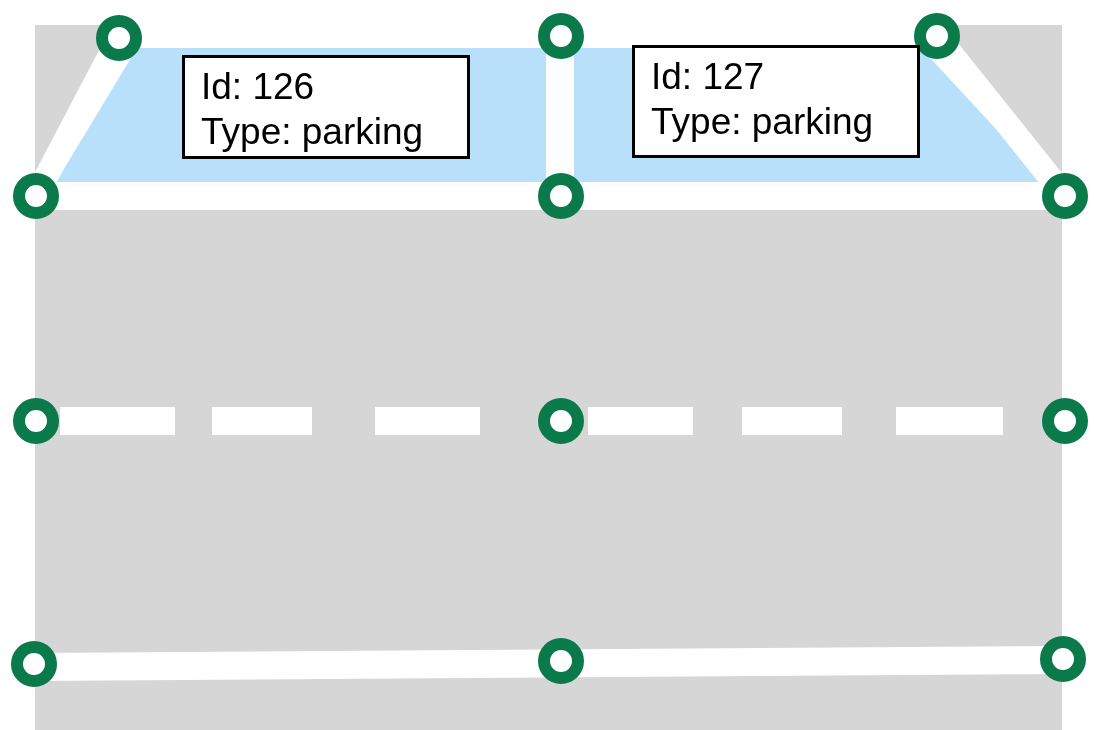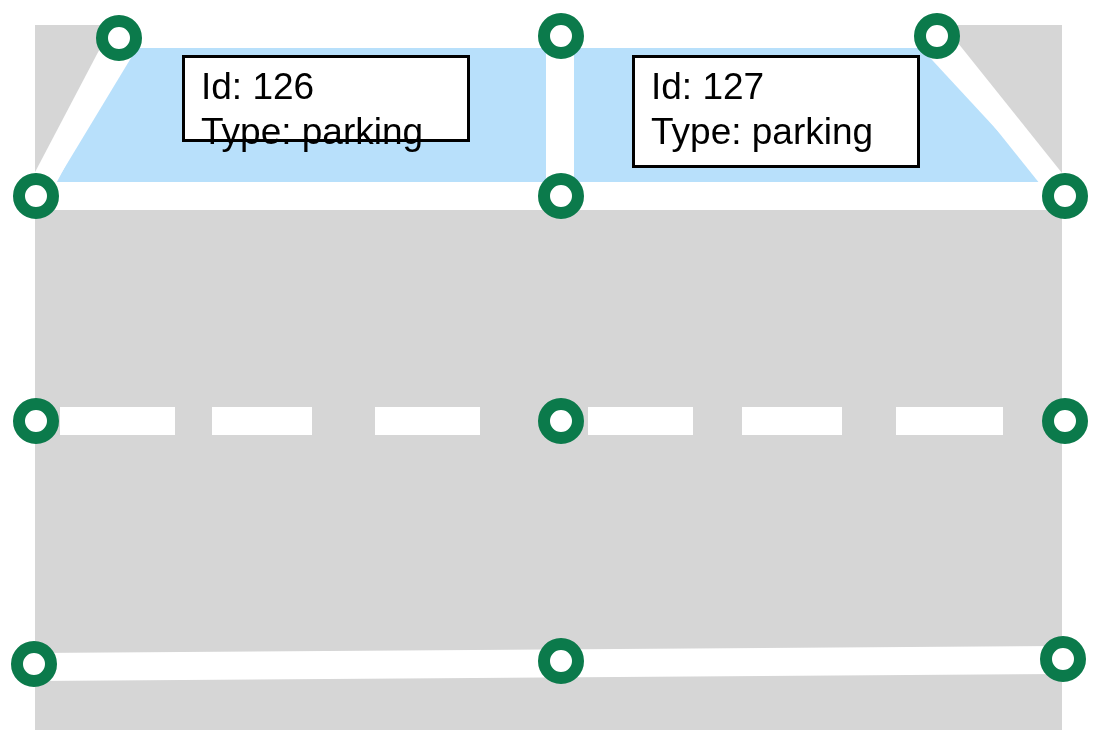--- a/index.html
+++ b/index.html
@@ -83,23 +83,23 @@
         <circle cx="36" cy="421" r="17" fill="#ffffff" stroke="#0b7a4b" stroke-width="12"></circle>
         <circle cx="561" cy="421" r="17" fill="#ffffff" stroke="#0b7a4b" stroke-width="12"></circle>
         <circle cx="1065" cy="421" r="17" fill="#ffffff" stroke="#0b7a4b" stroke-width="12"></circle>
         <circle cx="34" cy="664" r="17" fill="#ffffff" stroke="#0b7a4b" stroke-width="12"></circle>
         <circle cx="561" cy="661" r="17" fill="#ffffff" stroke="#0b7a4b" stroke-width="12"></circle>
         <circle cx="1063" cy="659" r="17" fill="#ffffff" stroke="#0b7a4b" stroke-width="12"></circle>
       </g>
 
   </svg>
 
-  <div class="label-box" id="label-0" style="left: 182px; top: 55px; width: 288px; height: 87px; border-color: rgb(0, 0, 0); background: rgb(255, 255, 255); color: rgb(0, 0, 0);">
+  <div class="label-box" id="label-0" style="left: 182px; top: 55px; width: 288px; height: 104px; border-color: rgb(0, 0, 0); background: rgb(255, 255, 255); color: rgb(0, 0, 0);">
     <span class="label-line">Id: 126</span>
     <span class="label-line">Type: parking</span>
   </div>
 
-  <div class="label-box" id="label-1" style="left: 632px; top: 55px; width: 288px; height: 113px; border-color: rgb(0, 0, 0); background: rgb(255, 255, 255); color: rgb(0, 0, 0);">
+  <div class="label-box" id="label-1" style="left: 632px; top: 45px; width: 288px; height: 113px; border-color: rgb(0, 0, 0); background: rgb(255, 255, 255); color: rgb(0, 0, 0);">
     <span class="label-line">Id: 127</span>
     <span class="label-line">Type: parking</span>
   </div>
 
 </div>
 
 </body></html>

